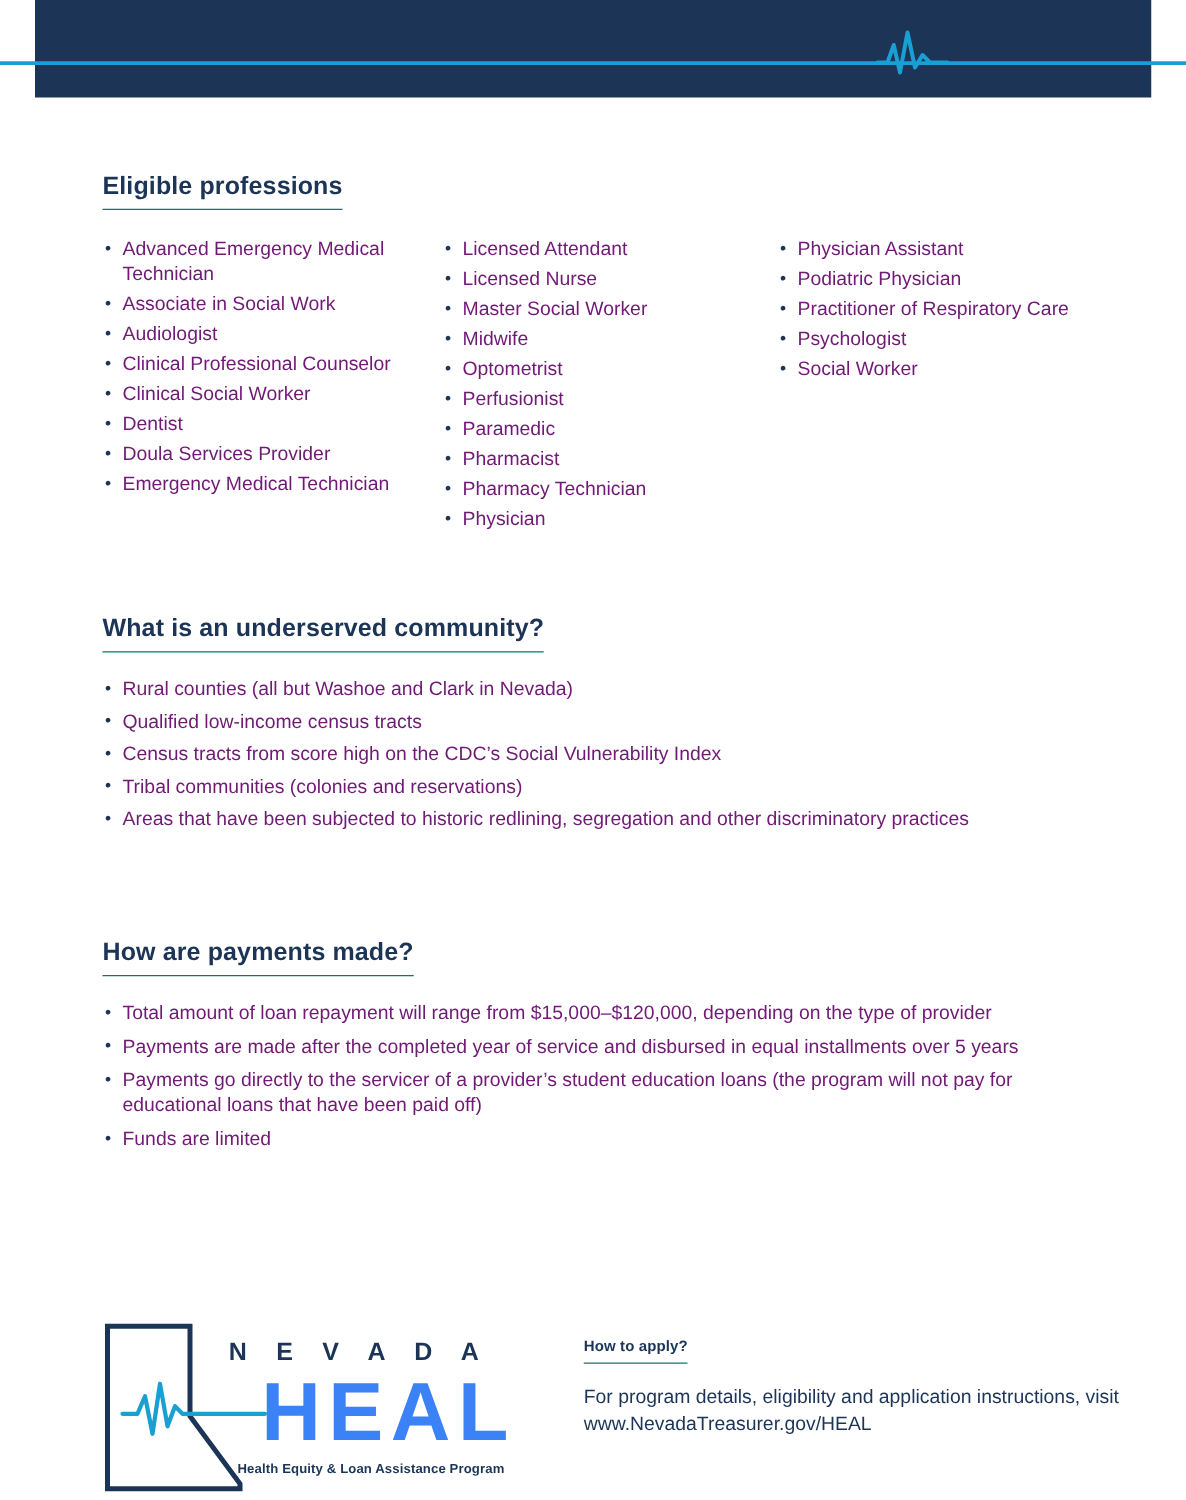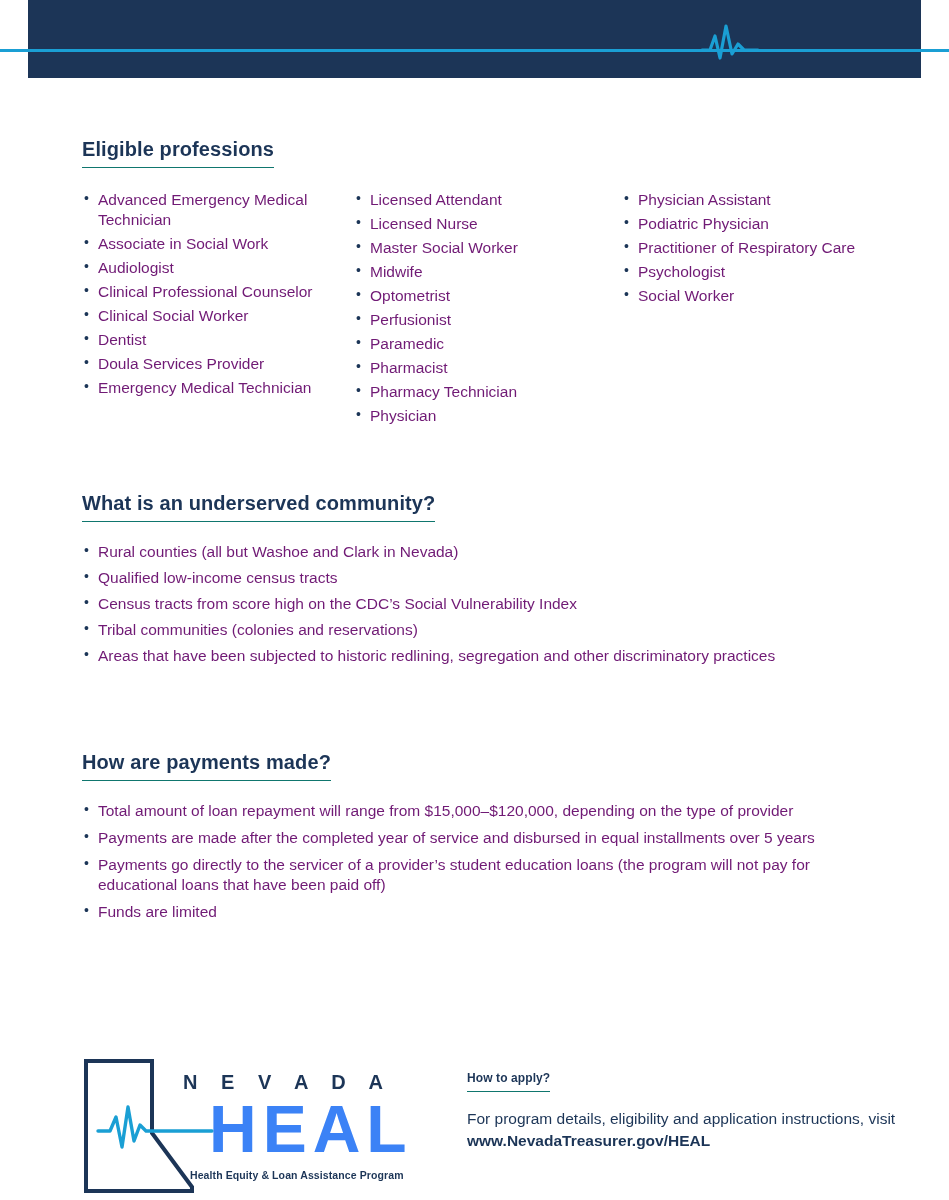--- a/index.html
+++ b/index.html
@@ -120,21 +120,21 @@
     left: 467px;
     width: 430px;
   }
   .footer-apply h2.section-title { font-size: 12px; }
   .apply-text {
     margin-top: 16px;
     font-size: 15.5px;
     line-height: 1.45;
     color: #1c3557;
   }
-  .apply-text b { font-weight: bold; }
+  .apply-text b { font-weight: normal; }
 
   .logo-word-nevada {
     position: absolute;
     left: 103px;
     top: 16px;
     font-size: 20px;
     letter-spacing: 9px;
     font-weight: bold;
     color: #1c3557;
   }

